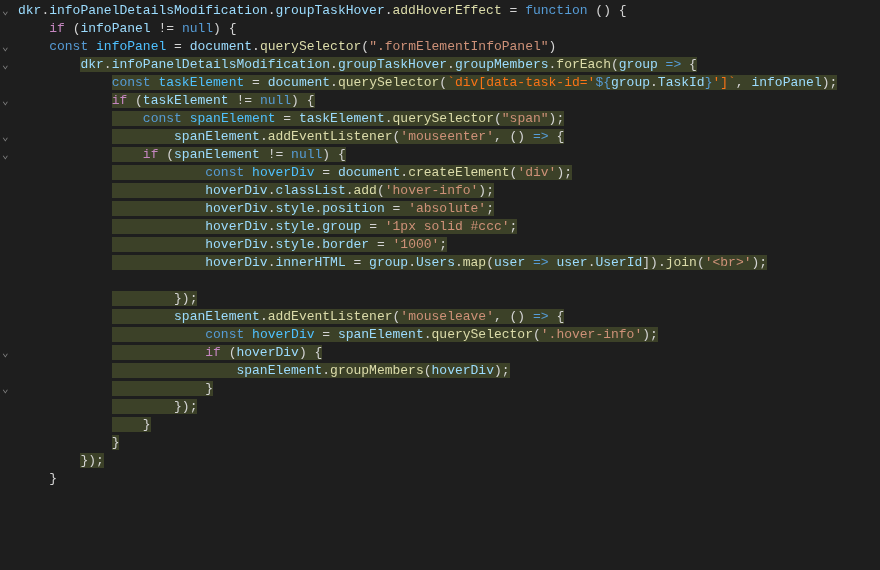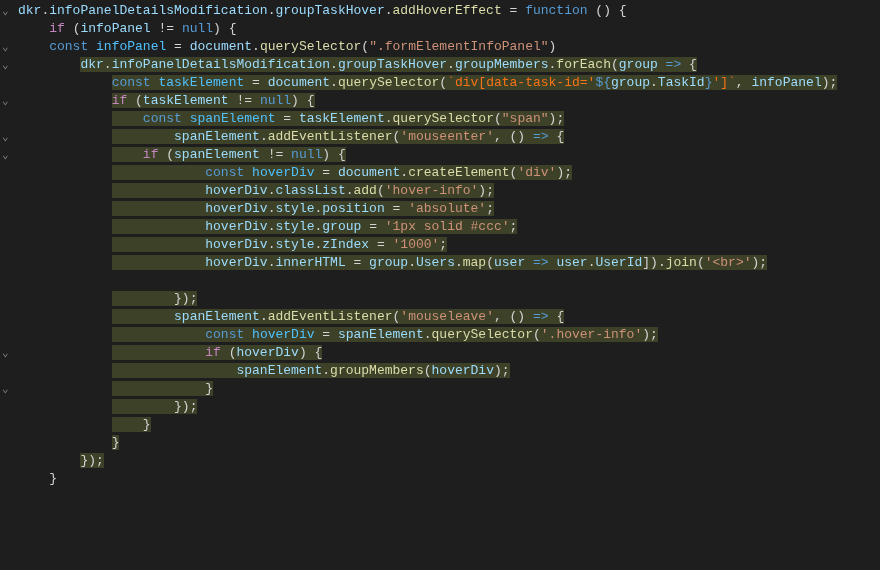--- a/index.html
+++ b/index.html
@@ -102,21 +102,21 @@
       <div class="line"><span>        </span><span class="hl"><span></span><span class="var">dkr</span><span class="punct">.</span><span class="var">infoPanelDetailsModification</span><span class="punct">.</span><span class="var">groupTaskHover</span><span class="punct">.</span><span class="var">groupMembers</span><span class="punct">.</span><span class="func">forEach</span><span class="punct">(</span><span class="var">group</span><span class="punct"> </span><span class="kw">=&gt;</span><span class="punct"> {</span></span></div>
       <div class="line"><span>            </span><span class="hl"><span></span><span class="kw">const</span><span class="punct"> </span><span class="const-var">taskElement</span><span class="punct"> = </span><span class="var">document</span><span class="punct">.</span><span class="func">querySelector</span><span class="punct">(</span><span class="tmpl">`div[data-task-id='</span><span class="tmpl-expr">${</span><span class="var">group</span><span class="punct">.</span><span class="var">TaskId</span><span class="tmpl-expr">}</span><span class="tmpl">']`</span><span class="punct">, </span><span class="var">infoPanel</span><span class="punct">);</span></span></div>
       <div class="line"><span>            </span><span class="hl"><span></span><span class="kw2">if</span><span class="punct"> (</span><span class="var">taskElement</span><span class="punct"> != </span><span class="kw">null</span><span class="punct">) {</span></span></div>
       <div class="line"><span>            </span><span class="hl"><span>    </span><span class="kw">const</span><span class="punct"> </span><span class="const-var">spanElement</span><span class="punct"> = </span><span class="var">taskElement</span><span class="punct">.</span><span class="func">querySelector</span><span class="punct">(</span><span class="str">"span"</span><span class="punct">);</span></span></div>
       <div class="line"><span>            </span><span class="hl"><span>        </span><span class="var">spanElement</span><span class="punct">.</span><span class="func">addEventListener</span><span class="punct">(</span><span class="str">'mouseenter'</span><span class="punct">, () </span><span class="kw">=&gt;</span><span class="punct"> {</span></span></div>
       <div class="line"><span>            </span><span class="hl"><span>    </span><span class="kw2">if</span><span class="punct"> (</span><span class="var">spanElement</span><span class="punct"> != </span><span class="kw">null</span><span class="punct">) {</span></span></div>
       <div class="line"><span>            </span><span class="hl"><span>            </span><span class="kw">const</span><span class="punct"> </span><span class="const-var">hoverDiv</span><span class="punct"> = </span><span class="var">document</span><span class="punct">.</span><span class="func">createElement</span><span class="punct">(</span><span class="str">'div'</span><span class="punct">);</span></span></div>
       <div class="line"><span>            </span><span class="hl"><span>            </span><span class="var">hoverDiv</span><span class="punct">.</span><span class="var">classList</span><span class="punct">.</span><span class="func">add</span><span class="punct">(</span><span class="str">'hover-info'</span><span class="punct">);</span></span></div>
       <div class="line"><span>            </span><span class="hl"><span>            </span><span class="var">hoverDiv</span><span class="punct">.</span><span class="var">style</span><span class="punct">.</span><span class="var">position</span><span class="punct"> = </span><span class="str">'absolute'</span><span class="punct">;</span></span></div>
       <div class="line"><span>            </span><span class="hl"><span>            </span><span class="var">hoverDiv</span><span class="punct">.</span><span class="var">style</span><span class="punct">.</span><span class="var">group</span><span class="punct"> = </span><span class="str">'1px solid #ccc'</span><span class="punct">;</span></span></div>
-      <div class="line"><span>            </span><span class="hl"><span>            </span><span class="var">hoverDiv</span><span class="punct">.</span><span class="var">style</span><span class="punct">.</span><span class="var">zIndex</span><span class="punct"> = </span><span class="str">'1000'</span><span class="punct">;</span></span></div>
+      <div class="line"><span>            </span><span class="hl"><span>            </span><span class="var">hoverDiv</span><span class="punct">.</span><span class="var">style</span><span class="punct">.</span><span class="var">border</span><span class="punct"> = </span><span class="str">'1000'</span><span class="punct">;</span></span></div>
       <div class="line"><span>            </span><span class="hl"><span>            </span><span class="var">hoverDiv</span><span class="punct">.</span><span class="var">innerHTML</span><span class="punct"> = </span><span class="var">group</span><span class="punct">.</span><span class="var">Users</span><span class="punct">.</span><span class="func">map</span><span class="punct">(</span><span class="var">user</span><span class="punct"> </span><span class="kw">=&gt;</span><span class="punct"> </span><span class="var">user</span><span class="punct">.</span><span class="var">UserId</span><span class="punct">]).</span><span class="func">join</span><span class="punct">(</span><span class="str">'&lt;br&gt;'</span><span class="punct">);</span></span></div>
       <div class="line"><span>            </span></div>
       <div class="line"><span>            </span><span class="hl"><span>        </span><span class="punct">});</span></span></div>
       <div class="line"><span>            </span><span class="hl"><span>        </span><span class="var">spanElement</span><span class="punct">.</span><span class="func">addEventListener</span><span class="punct">(</span><span class="str">'mouseleave'</span><span class="punct">, () </span><span class="kw">=&gt;</span><span class="punct"> {</span></span></div>
       <div class="line"><span>            </span><span class="hl"><span>            </span><span class="kw">const</span><span class="punct"> </span><span class="const-var">hoverDiv</span><span class="punct"> = </span><span class="var">spanElement</span><span class="punct">.</span><span class="func">querySelector</span><span class="punct">(</span><span class="str">'.hover-info'</span><span class="punct">);</span></span></div>
       <div class="line"><span>            </span><span class="hl"><span>            </span><span class="kw2">if</span><span class="punct"> (</span><span class="var">hoverDiv</span><span class="punct">) {</span></span></div>
       <div class="line"><span>            </span><span class="hl"><span>                </span><span class="var">spanElement</span><span class="punct">.</span><span class="func">groupMembers</span><span class="punct">(</span><span class="var">hoverDiv</span><span class="punct">);</span></span></div>
       <div class="line"><span>            </span><span class="hl"><span>            </span><span class="punct">}</span></span></div>
       <div class="line"><span>            </span><span class="hl"><span>        </span><span class="punct">});</span></span></div>
       <div class="line"><span>            </span><span class="hl"><span>    </span><span class="punct">}</span></span></div>

